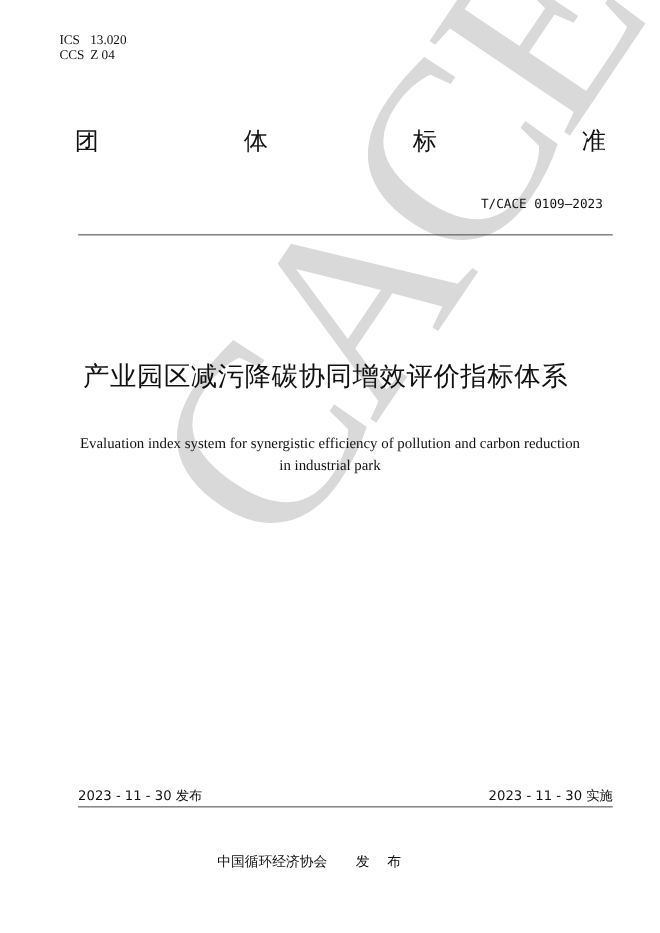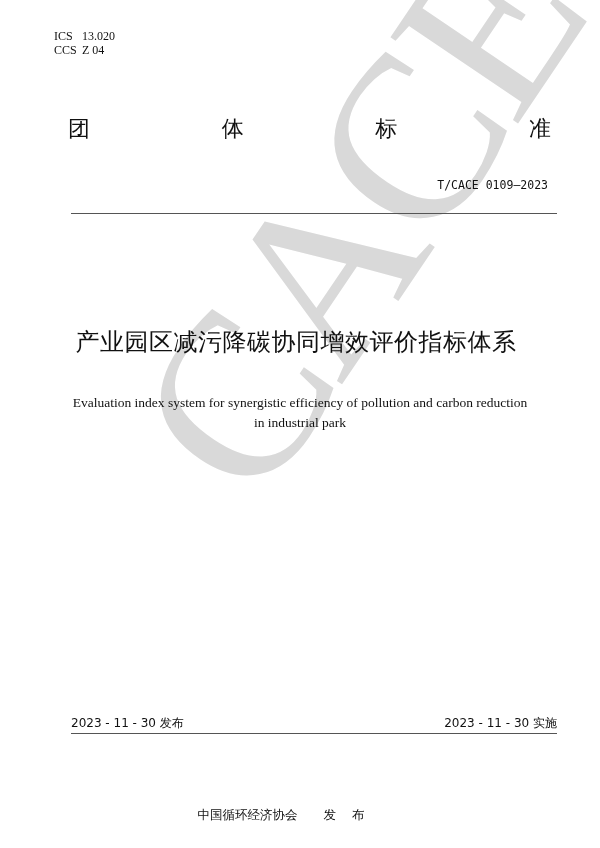--- a/index.html
+++ b/index.html
@@ -17,21 +17,21 @@
     .codes .row span { display: inline-block; }
     .codes .lbl { width: 28px; }
     .std-title { position: absolute; left: 68px; top: 114px; width: 483px; display: flex; justify-content: space-between; font-family: "DejaVu Sans", sans-serif; font-size: 22px; line-height: 30px; z-index: 2; }
     .std-no { position: absolute; right: 52px; top: 178px; font-family: "DejaVu Sans Mono", monospace; font-size: 11.5px; z-index: 2; }
     .rule-top { position: absolute; left: 71px; top: 213px; width: 486px; height: 0; border-top: 1.2px solid #555; z-index: 2; }
     .cn-title { position: absolute; left: 0; width: 592px; top: 326px; text-align: center; font-family: "DejaVu Sans", sans-serif; font-size: 24px; letter-spacing: 0.5px; z-index: 2; }
     .en-title { position: absolute; left: 40px; width: 520px; top: 376px; text-align: center; font-family: "Liberation Serif", serif; font-size: 13.5px; line-height: 20px; z-index: 2; margin-top: 17px; }
     .date-pub { position: absolute; left: 71px; top: 715px; font-family: "DejaVu Sans", sans-serif; font-size: 12px; z-index: 2; }
     .date-impl { position: absolute; right: 43px; top: 715px; font-family: "DejaVu Sans", sans-serif; font-size: 12px; z-index: 2; }
     .rule-bottom { position: absolute; left: 71px; top: 733px; width: 486px; height: 0; border-top: 1.2px solid #555; z-index: 2; }
-    .publisher { position: absolute; left: 0; width: 568px; top: 775px; text-align: center; font-family: "DejaVu Sans", sans-serif; font-size: 12.5px; z-index: 2; margin-top: 32px; }
+    .publisher { position: absolute; left: 0; width: 568px; top: 775px; text-align: center; font-family: "DejaVu Sans", sans-serif; font-size: 12.5px; z-index: 2; }
     .publisher .gap { display: inline-block; width: 26px; }
     .publisher .verb { letter-spacing: 6px; }
   </style>
 </head>
 <body>
 
 <div class="page">
 
   <div class="watermark">CACE</div>
 

